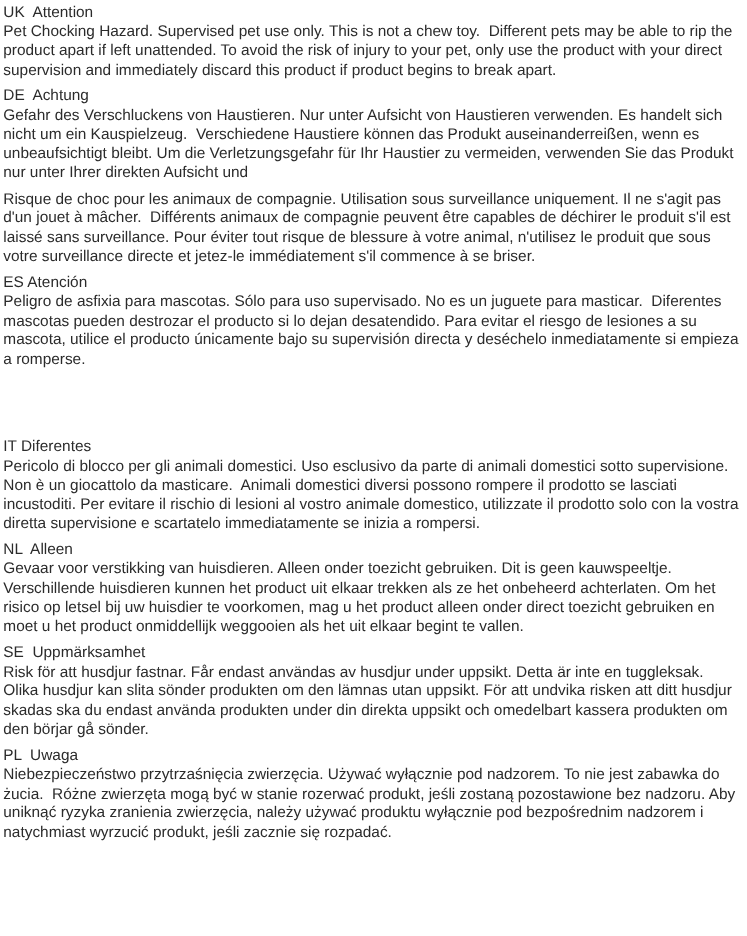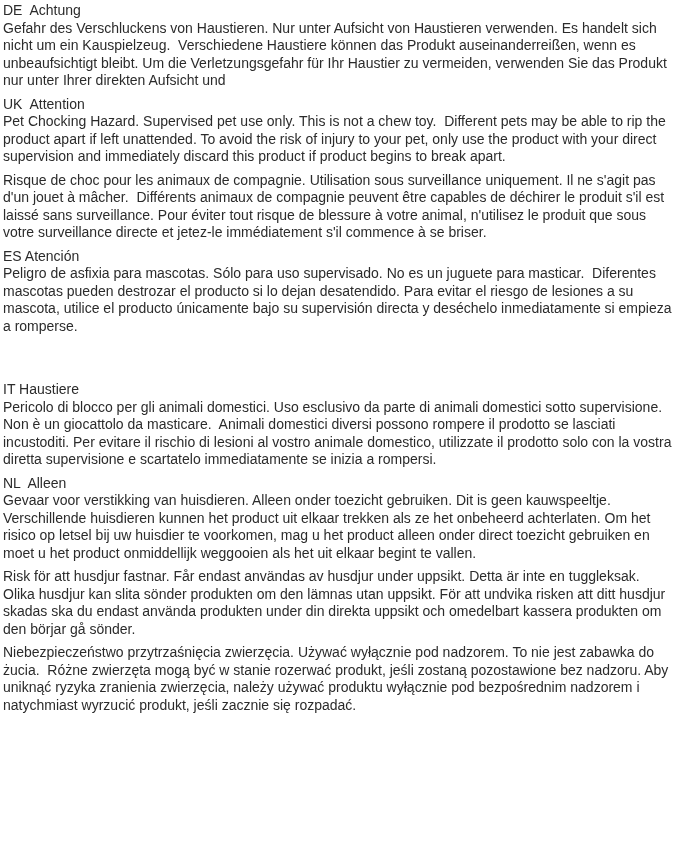--- a/index.html
+++ b/index.html
@@ -17,63 +17,65 @@
     font-family: "Liberation Sans", "DejaVu Sans", sans-serif;
     font-size: 14px;
     line-height: 17.5px;
     color: #2b2b2b;
     font-weight: 400;
   }
   section.warning-section {
     margin: 0 0 6px 0;
   }
   section.warning-section.big-gap {
-    margin-bottom: 46px;
+    margin-bottom: 62px;
   }
   .warn-heading,
   .warn-body {
     white-space: pre-wrap;       
     letter-spacing: 0;
   }
 </style>
 </head>
 <body>
 
 <div class="page">
 
   <section class="warning-section">
-    <div class="warn-heading">DE  Achtung</div>
-    <div class="warn-body">Gefahr des Verschluckens von Haustieren. Nur unter Aufsicht von Haustieren verwenden. Es handelt sich nicht um ein Kauspielzeug.  Verschiedene Haustiere können das Produkt auseinanderreißen, wenn es unbeaufsichtigt bleibt. Um die Verletzungsgefahr für Ihr Haustier zu vermeiden, verwenden Sie das Produkt nur unter Ihrer direkten Aufsicht und</div>
+    <div class="warn-heading">UK  Attention</div>
+    <div class="warn-body">Pet Chocking Hazard. Supervised pet use only. This is not a chew toy.  Different pets may be able to rip the product apart if left unattended. To avoid the risk of injury to your pet, only use the product with your direct supervision and immediately discard this product if product begins to break apart.</div>
   </section>
 
   <section class="warning-section">
-    <div class="warn-heading">UK  Attention</div>
-    <div class="warn-body">Pet Chocking Hazard. Supervised pet use only. This is not a chew toy.  Different pets may be able to rip the product apart if left unattended. To avoid the risk of injury to your pet, only use the product with your direct supervision and immediately discard this product if product begins to break apart.</div>
+    <div class="warn-heading">DE  Achtung</div>
+    <div class="warn-body">Gefahr des Verschluckens von Haustieren. Nur unter Aufsicht von Haustieren verwenden. Es handelt sich nicht um ein Kauspielzeug.  Verschiedene Haustiere können das Produkt auseinanderreißen, wenn es unbeaufsichtigt bleibt. Um die Verletzungsgefahr für Ihr Haustier zu vermeiden, verwenden Sie das Produkt nur unter Ihrer direkten Aufsicht und</div>
   </section>
 
   <section class="warning-section">
     <div class="warn-body">Risque de choc pour les animaux de compagnie. Utilisation sous surveillance uniquement. Il ne s'agit pas d'un jouet à mâcher.  Différents animaux de compagnie peuvent être capables de déchirer le produit s'il est laissé sans surveillance. Pour éviter tout risque de blessure à votre animal, n'utilisez le produit que sous votre surveillance directe et jetez-le immédiatement s'il commence à se briser.</div>
   </section>
 
   <section class="warning-section big-gap">
     <div class="warn-heading">ES Atención</div>
     <div class="warn-body">Peligro de asfixia para mascotas. Sólo para uso supervisado. No es un juguete para masticar.  Diferentes mascotas pueden destrozar el producto si lo dejan desatendido. Para evitar el riesgo de lesiones a su mascota, utilice el producto únicamente bajo su supervisión directa y deséchelo inmediatamente si empieza a romperse.</div>
   </section>
 
   <section class="warning-section">
-    <div class="warn-heading">IT Haustiere</div>
+    <div class="warn-heading">IT Diferentes</div>
     <div class="warn-body">Pericolo di blocco per gli animali domestici. Uso esclusivo da parte di animali domestici sotto supervisione. Non è un giocattolo da masticare.  Animali domestici diversi possono rompere il prodotto se lasciati incustoditi. Per evitare il rischio di lesioni al vostro animale domestico, utilizzate il prodotto solo con la vostra diretta supervisione e scartatelo immediatamente se inizia a rompersi.</div>
   </section>
 
   <section class="warning-section">
     <div class="warn-heading">NL  Alleen</div>
     <div class="warn-body">Gevaar voor verstikking van huisdieren. Alleen onder toezicht gebruiken. Dit is geen kauwspeeltje.  Verschillende huisdieren kunnen het product uit elkaar trekken als ze het onbeheerd achterlaten. Om het risico op letsel bij uw huisdier te voorkomen, mag u het product alleen onder direct toezicht gebruiken en moet u het product onmiddellijk weggooien als het uit elkaar begint te vallen.</div>
   </section>
 
   <section class="warning-section">
+    <div class="warn-heading">SE  Uppmärksamhet</div>
     <div class="warn-body">Risk för att husdjur fastnar. Får endast användas av husdjur under uppsikt. Detta är inte en tuggleksak.  Olika husdjur kan slita sönder produkten om den lämnas utan uppsikt. För att undvika risken att ditt husdjur skadas ska du endast använda produkten under din direkta uppsikt och omedelbart kassera produkten om den börjar gå sönder.</div>
   </section>
 
   <section class="warning-section">
+    <div class="warn-heading">PL  Uwaga</div>
     <div class="warn-body">Niebezpieczeństwo przytrzaśnięcia zwierzęcia. Używać wyłącznie pod nadzorem. To nie jest zabawka do żucia.  Różne zwierzęta mogą być w stanie rozerwać produkt, jeśli zostaną pozostawione bez nadzoru. Aby uniknąć ryzyka zranienia zwierzęcia, należy używać produktu wyłącznie pod bezpośrednim nadzorem i natychmiast wyrzucić produkt, jeśli zacznie się rozpadać.</div>
   </section>
 
 </div>
 
 </body></html>

